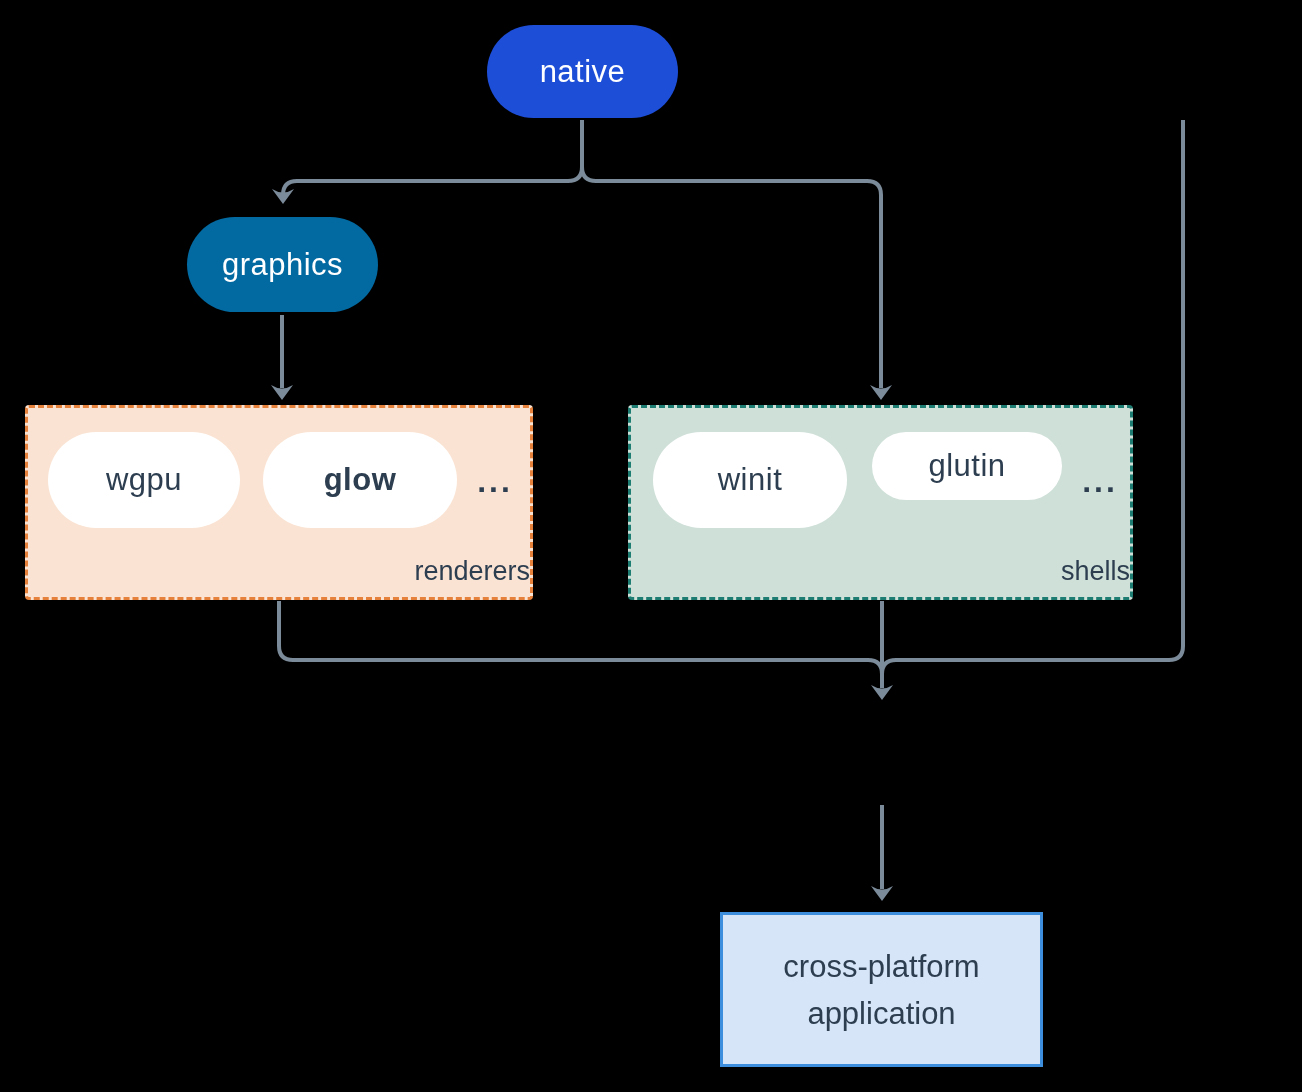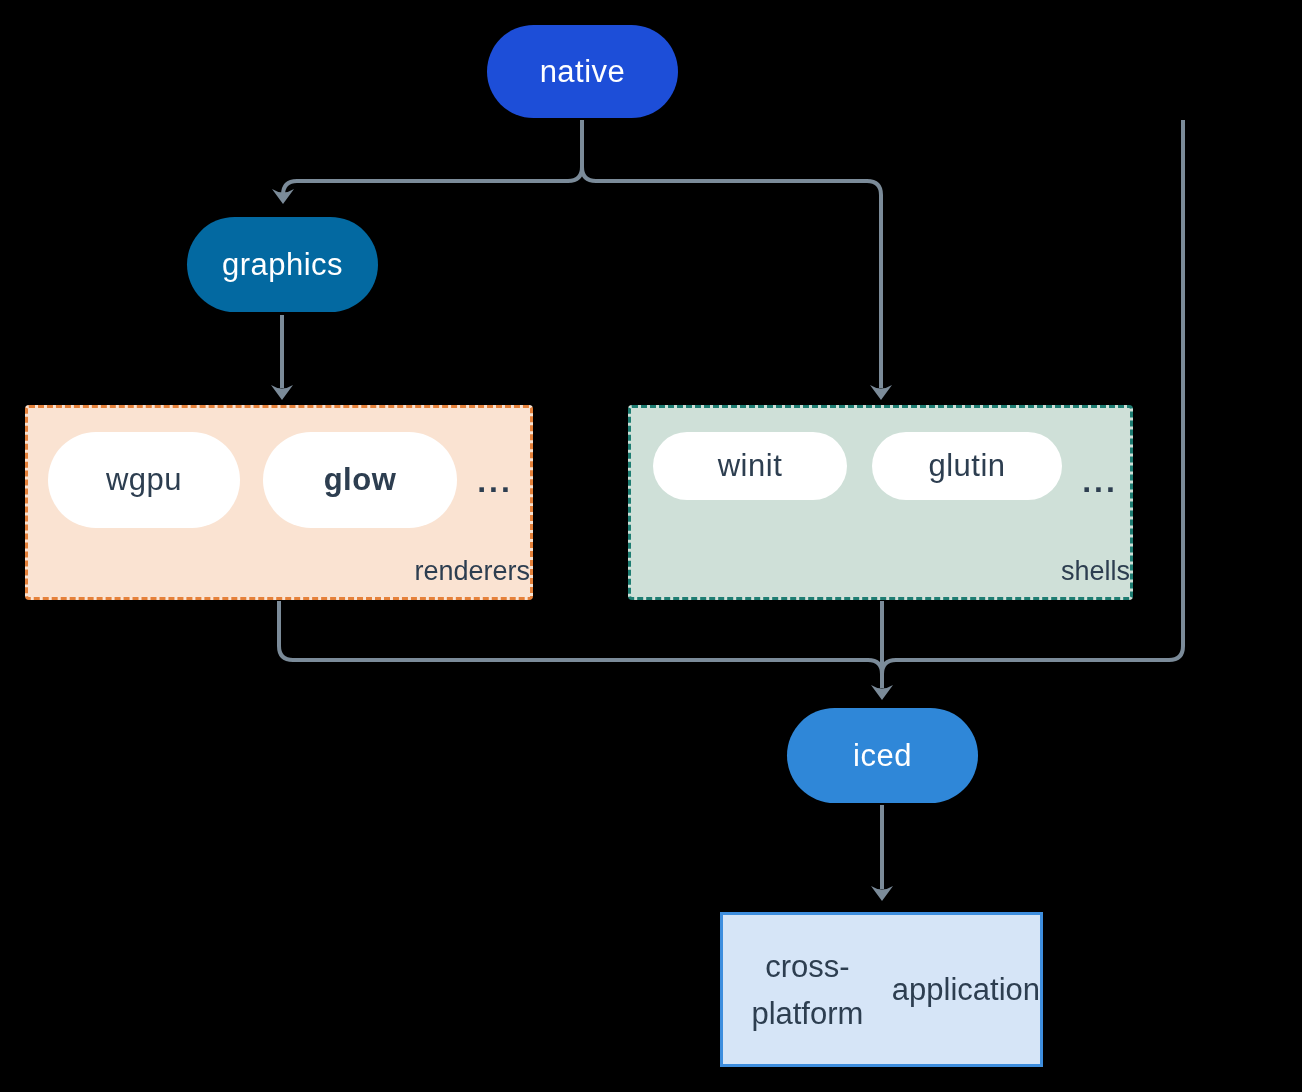--- a/index.html
+++ b/index.html
@@ -71,21 +71,21 @@
     color: #2d3e50;
     letter-spacing: 3px;
     text-align: center;
   }
   .app-box {
     position: absolute;
     box-sizing: border-box;
     background: #d6e5f7;
     border: 3px solid #3e8ede;
     display: flex;
-    flex-direction: row;
+    flex-direction: column;
     align-items: center;
     justify-content: center;
     color: #2d3e50;
     font-size: 31px;
     line-height: 47px;
     text-align: center;
   }
 </style>
 </head>
 <body>
@@ -121,32 +121,29 @@
       <span>wgpu</span>
     </div>
     <div class="pill white" style="left:235px; top:24px; width:194px; height:96px;font-weight:bold;">
       <span>glow</span>
     </div>
     <div class="dots" style="left:432px; top:50px; width:70px; line-height:46px;">...</div>
     <div class="group-label">renderers</div>
   </div>
 
   <div class="group shells" style="left:628px; top:405px; width:505px; height:195px;">
-    <div class="pill white" style="left:22px; top:24px; width:194px; height:68px;">
+    <div class="pill white" style="left:22px; top:24px; width:194px; height:96px;">
       <span>winit</span>
     </div>
     <div class="pill white" style="left:241px; top:24px; width:190px; height:68px;">
       <span>glutin</span>
     </div>
     <div class="dots" style="left:434px; top:50px; width:70px; line-height:46px;">...</div>
     <div class="group-label">shells</div>
   </div>
 
-  <div class="pill blue" style="left:787px; top:708px; width:191px; height:95px;">
-    <span>iced</span>
-  </div>
 
   <div class="app-box" style="left:720px; top:912px; width:323px; height:155px;">
     <div>cross-platform</div>
     <div>application</div>
   </div>
 
 </div>
 
 </body></html>

